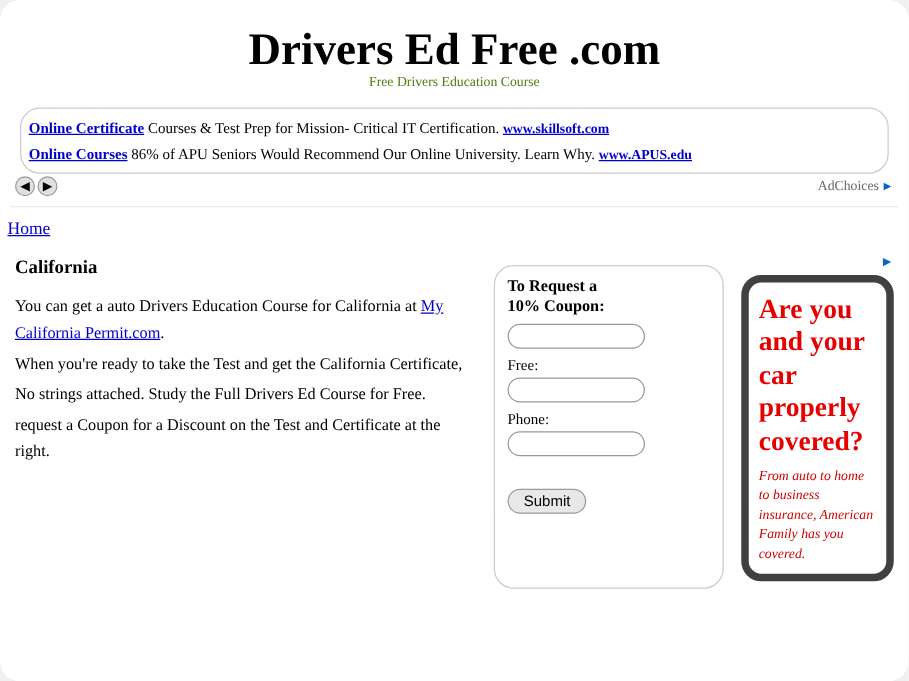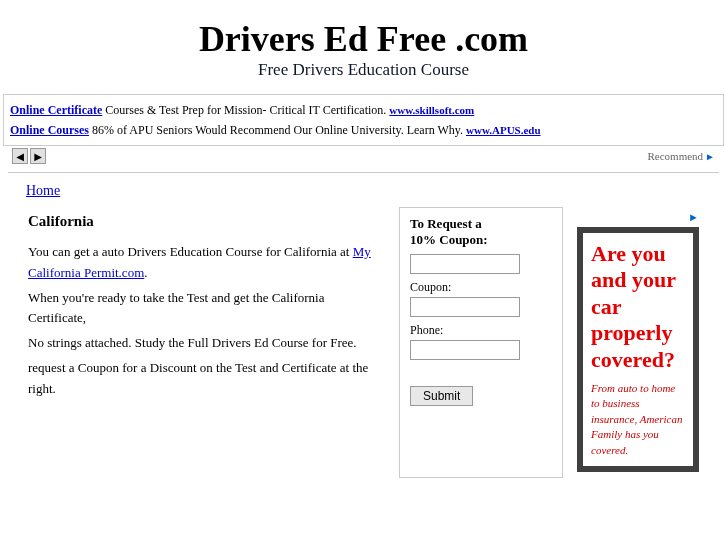--- a/index.html
+++ b/index.html
@@ -1,15 +1,15 @@
 <!DOCTYPE html>
 <html><head>
   <meta charset="utf-8">
   <style>
-    * { margin: 0; padding: 0; box-sizing: border-box; }
+    * { margin: 0; padding: 0; box-sizing: border-box; border-radius: 16px; }
     body {
       font-family: Times New Roman, serif;
       font-size: 14px;
       background: #f0f0f0;
       color: #000;
     }
     .page-wrapper {
       max-width: 727px;
       margin: 0 auto;
       background: #fff;
@@ -20,27 +20,27 @@
       padding: 18px 10px 6px;
       background: #fff;
     }
     .header h1 {
       font-size: 36px;
       font-weight: bold;
       font-family: Times New Roman, serif;
       color: #000;
     }
     .header h2 {
-      font-size: 17px;
+      font-size: 11px;
       font-weight: normal;
       font-family: Times New Roman, serif;
-      color: #0f172a;
+      color: #4d7c0f;
     }
     .ad-banner {
-      margin: 8px 3px 0;
+      margin: 8px 16px 0;
       border: 1px solid #ccc;
       background: #fff;
       padding: 4px 6px;
       font-size: 12px;
     }
     .ad-banner a {
       color: #00c;
       text-decoration: underline;
       font-weight: bold;
     }
@@ -84,30 +84,30 @@
     .adchoices-triangle {
       color: #06c;
       font-size: 10px;
     }
     .divider {
       border: none;
       border-top: 1px solid #ccc;
       margin: 6px 8px;
     }
     .nav-breadcrumb {
-      padding: 4px 26px 8px;
+      padding: 4px 6px 8px;
     }
     .nav-breadcrumb a {
       color: #00c;
       text-decoration: underline;
       font-size: 14px;
     }
     .main-content {
       display: flex;
-      padding: 0 24px;
+      padding: 0 8px;
       gap: 10px;
     }
     .content-left {
       flex: 1;
       padding: 6px 4px;
     }
     .content-left h3 {
       font-size: 15px;
       font-weight: bold;
       margin-bottom: 12px;
@@ -115,27 +115,27 @@
     .content-left p {
       font-size: 13px;
       line-height: 1.6;
       margin-bottom: 4px;
     }
     .content-left a {
       color: #00c;
       text-decoration: underline;
     }
     .coupon-box {
-      width: 164px;
+      width: 184px;
       border: 1px solid #ccc;
       padding: 8px 10px;
       background: #fff;
       font-size: 13px;
       flex-shrink: 0;
-      margin-top: 0;
+      margin-top: 12px;
     }
     .coupon-box h4 {
       font-size: 13px;
       font-weight: bold;
       margin-bottom: 6px;
       text-align: left;
     }
     .coupon-box label {
       display: block;
       font-size: 12px;
@@ -208,21 +208,21 @@
     <div class="ad-row">
       <a href="#">Online Courses</a><span> 86% of APU Seniors Would Recommend Our Online University. Learn Why.</span> <a href="#" class="small-link">www.APUS.edu</a>
     </div>
   </div>
   <div class="ad-controls">
     <div class="ad-nav">
       <div class="ad-nav-btn">◀</div>
       <div class="ad-nav-btn">▶</div>
     </div>
     <div class="adchoices">
-      <span>Recommend</span>
+      <span>AdChoices</span>
       <span class="adchoices-triangle">►</span>
     </div>
   </div>
 
   <hr class="divider">
 
   <div class="nav-breadcrumb">
     <a href="#">Home</a>
   </div>
 
@@ -238,21 +238,21 @@
       <p>No strings attached. Study the Full Drivers Ed Course for Free.</p>
       <p>request a Coupon for a Discount on the Test and Certificate at the right.</p>
     </div>
 
     <div class="coupon-box">
       <h4>
         <span>To Request a</span><br>
         <span>10% Coupon:</span>
       </h4>
       <input type="text" aria-label="Name" style="">
-      <label>Coupon:</label>
+      <label>Free:</label>
       <input type="text" aria-label="Email" style="">
       <label>Phone:</label>
       <input type="text" aria-label="Phone" style="">
       <br>
       <input type="submit" style="">
     </div>
 
     <div class="sidebar-ad">
       <span class="ad-indicator">►</span>
       <div class="sidebar-ad-content">

